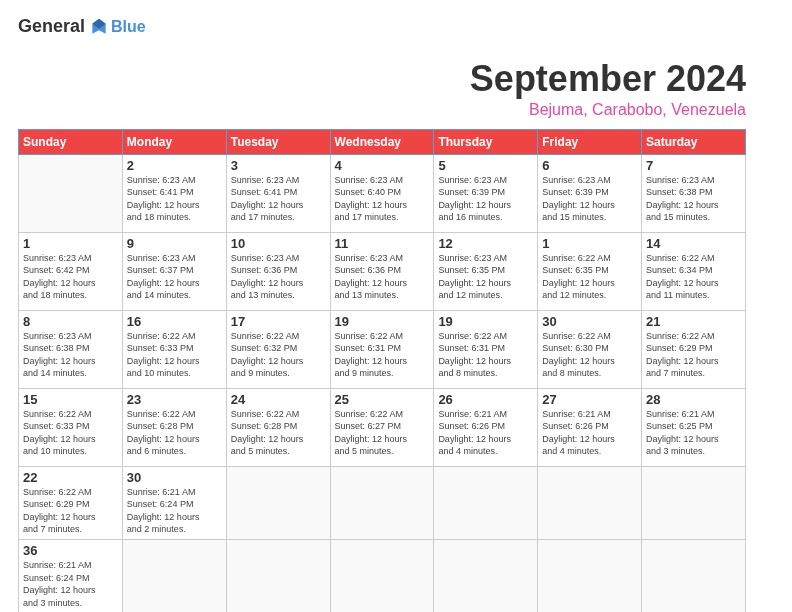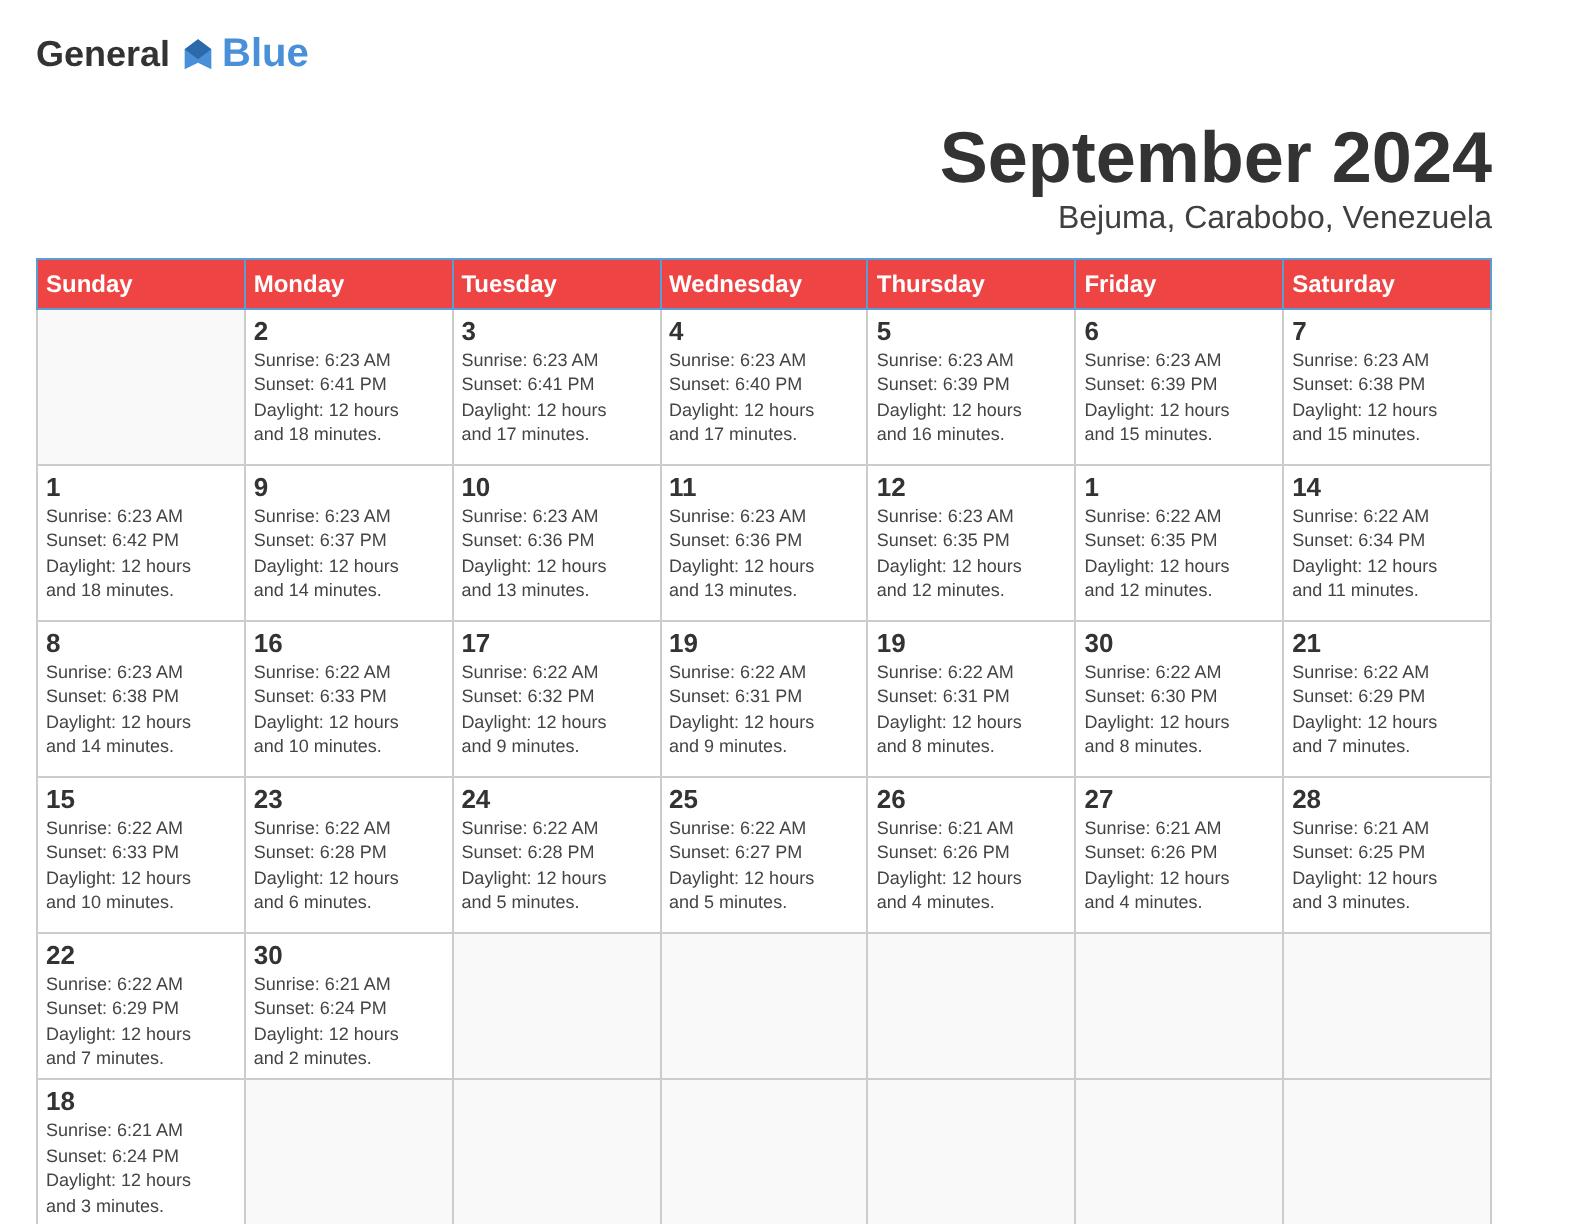--- a/index.html
+++ b/index.html
@@ -32,42 +32,42 @@
       display: flex;
       align-items: center;
       gap: 2px;
     }
     .logo-general {
       font-size: 18px;
       font-weight: bold;
       color: #333;
     }
     .logo-blue {
-      font-size: 20px;
+      font-size: 16px;
       font-weight: bold;
       color: #4a90d9;
     }
     .logo-icon {
       width: 20px;
       height: 20px;
       margin-left: 2px;
     }
     .title-section {
       text-align: right;
       margin-top: 43px;
     }
     .month-title {
       font-size: 36px;
       font-weight: bold;
       color: #333;
       line-height: 1.1;
     }
     .location {
       font-size: 16px;
-      color: #404040;
+      color: #ec4899;
       margin-top: 2px;
     }
     .calendar {
       flex: 1;
       border-collapse: collapse;
       width: 100%;
       table-layout: fixed;
     }
     .calendar th {
       background-color: #ef4444;
@@ -354,21 +354,21 @@
 and 2 minutes.</div>
           </td>
           <td class="empty"></td>
           <td class="empty"></td>
           <td class="empty"></td>
           <td class="empty"></td>
           <td class="empty"></td>
         </tr>
         <tr class="last-row">
           <td>
-            <span class="day-number">18</span>
+            <span class="day-number">36</span>
             <div class="day-info" style="white-space: pre-line;">Sunrise: 6:21 AM
 Sunset: 6:24 PM
 Daylight: 12 hours
 and 3 minutes.</div>
           </td>
           <td class="empty"></td>
           <td class="empty"></td>
           <td class="empty"></td>
           <td class="empty"></td>
           <td class="empty"></td>

